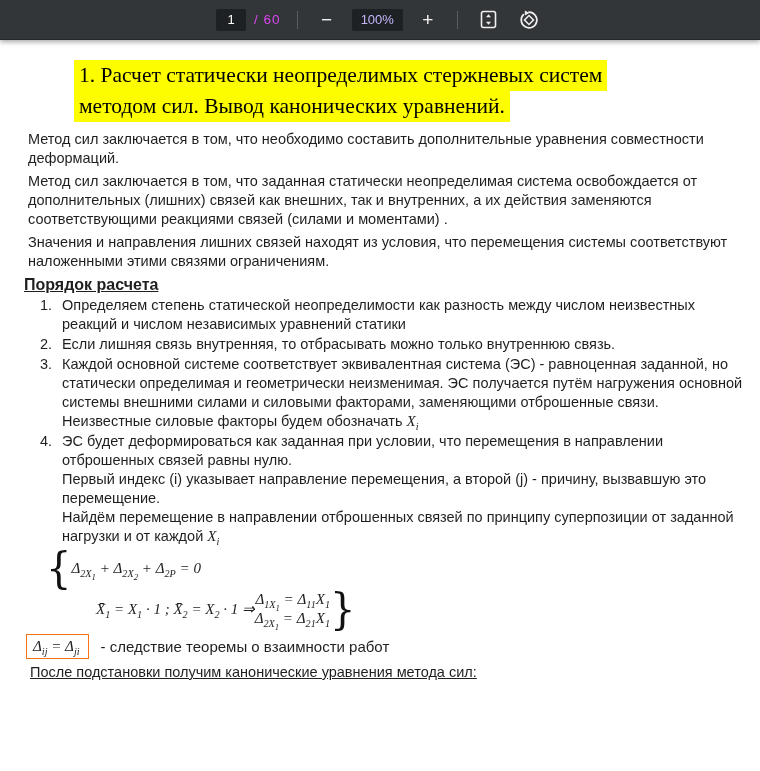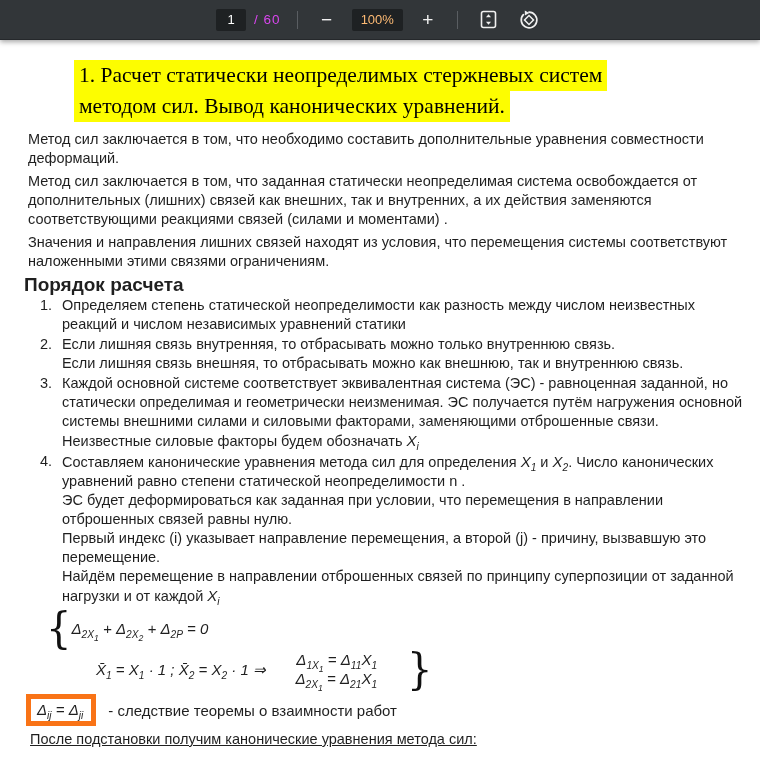--- a/index.html
+++ b/index.html
@@ -57,21 +57,21 @@
     font-weight: 400;
     cursor: pointer;
     display: flex;
     align-items: center;
     justify-content: center;
     width: 26px; height: 26px;
     font-family: "Liberation Sans", sans-serif;
   }
   .zoom-box {
     background: #1e2123;
-    color: #fdba74;
+    color: #c4b5fd;
     height: 22px;
     padding: 0 9px;
     border-radius: 2px;
     font-size: 13px;
     line-height: 22px;
     margin: 0 12px;
   }
   .icon-btn {
     background: transparent;
     border: none;
@@ -103,50 +103,50 @@
   .doc-title .hl {
     background: #fdfd00;
     padding: 1px 5px 2px 5px;
     display: inline-block;
   }
   .body-text, .step-body {
     font-size: 14.5px;
     line-height: 19px;
   }
   .para { margin: 4px; }
-  .steps-heading { font-weight: bold; font-size: 19px; line-height: 20px; }
+  .steps-heading { font-weight: bold; font-size: 16px; line-height: 20px; text-decoration: underline; }
   .step { display: flex; margin-top: 1px; }
   .step-num { flex: none; width: 22px; margin-left: 16px; font-size: 14.5px; line-height: 19px; }
   .step-body { flex: 1; }
 
   .math {
-    font-family: Liberation Sans, sans-serif;
+    font-family: Liberation Serif, serif;
     font-style: italic;
     font-size: 15px;
   }
   .math sub { font-size: 68%; font-style: inherit; line-height: 0; }
   .math sub sub { font-size: 85%; }
 
   
   .formula-block { font-size: 15.5px; }
   .sys { display: flex; align-items: center; margin-left: 22px; margin-top: 2px; }
   .brace {
     font-family: "DejaVu Serif", serif;
     font-size: 40px;
     font-weight: 300;
     line-height: 40px;
     transform: scaleY(1.05);
     color: #111;
   }
   .sys-rows .math { display: block; line-height: 21px; }
-  .mid-line { display: flex; align-items: center; margin-left: 72px; margin-top: 1px; gap: 30px; }
+  .mid-line { display: flex; align-items: center; margin-left: 72px; margin-top: 1px; }
   .mid-rows .math { display: block; line-height: 19px; text-align: right; }
   .boxed-line { margin-top: 5px; margin-left: 2px; display: flex; align-items: center; }
   .fbox {
-    border: 5px solid #f97316;
+    border: 1px solid #f97316;
     padding: 1px 8px 2px 6px;
     display: inline-block;
   }
   .note-text { font-size: 15px; margin-left: 12px; }
   .underlined {
     margin-top: 4px;
     margin-left: 6px;
     font-size: 14.5px;
     line-height: 19px;
     text-decoration: underline;
@@ -203,36 +203,34 @@
 
     <div class="step">
       <span class="step-num">1.</span>
       <div class="step-body">Определяем степень статической неопределимости как разность между числом неизвестных реакций и числом независимых уравнений статики</div>
     </div>
 
     <div class="step">
       <span class="step-num">2.</span>
       <div class="step-body">
         <div>Если лишняя связь внутренняя, то отбрасывать можно только внутреннюю связь.</div>
-        <div>Если лишняя связь внешняя, то отбрасывать можно как внешнюю, так и внутреннюю связь.</div>
       </div>
     </div>
 
     <div class="step">
       <span class="step-num">3.</span>
       <div class="step-body">
         <div>Каждой основной системе соответствует эквивалентная система (ЭС) - равноценная заданной, но статически определимая и геометрически неизменимая. ЭС получается путём нагружения основной системы внешними силами и силовыми факторами, заменяющими отброшенные связи.</div>
         <div><span>Неизвестные силовые факторы будем обозначать  </span><span class="math">X<sub>i</sub></span></div>
       </div>
     </div>
 
     <div class="step">
       <span class="step-num">4.</span>
       <div class="step-body">
-        <div><span>Составляем канонические уравнения метода сил для определения </span><span class="math">X<sub>1</sub></span><span> и </span><span class="math">X<sub>2</sub></span><span>. Число канонических уравнений равно степени статической неопределимости n .</span></div>
         <div>ЭС будет деформироваться как заданная при условии, что перемещения в направлении отброшенных связей равны нулю.</div>
         <div>Первый индекс (i) указывает направление перемещения, а второй (j) - причину, вызвавшую это перемещение.</div>
         <div><span>Найдём перемещение в направлении отброшенных связей по принципу суперпозиции от заданной нагрузки и от каждой </span><span class="math">X<sub>i</sub></span></div>
       </div>
     </div>
 
     <div class="formula-block">
 
       <div class="sys">
         <span class="brace">{</span>

